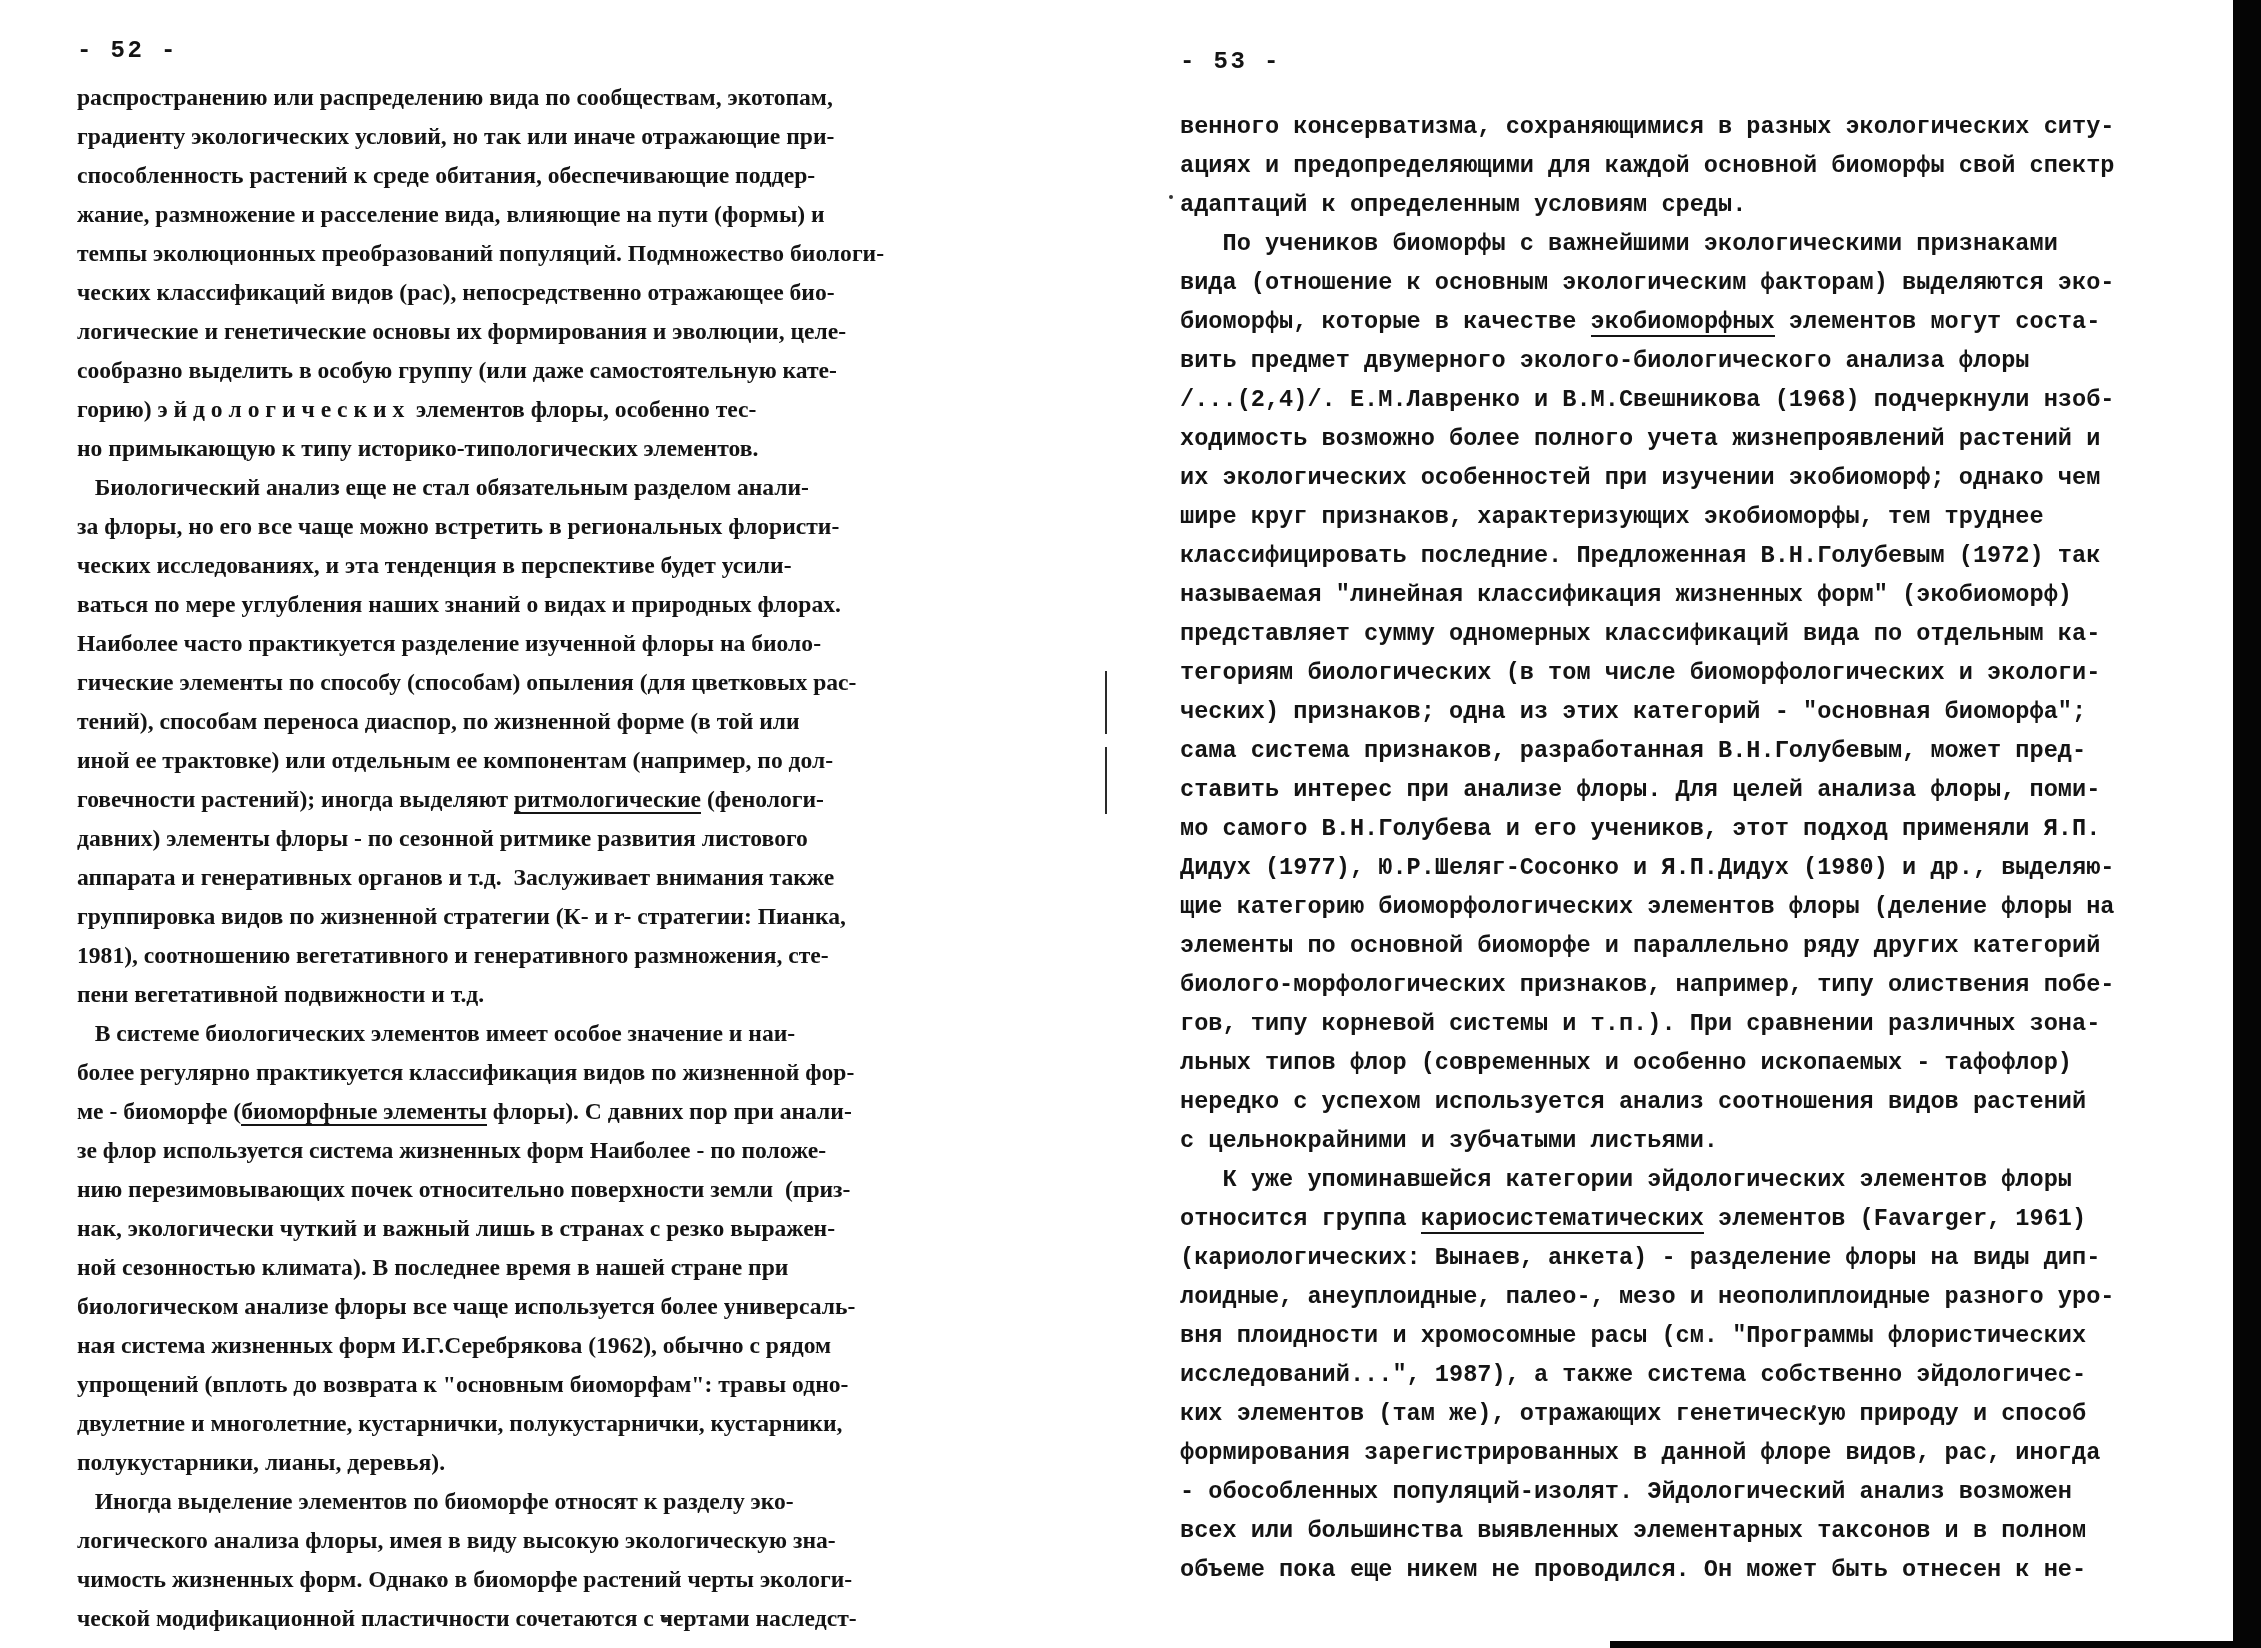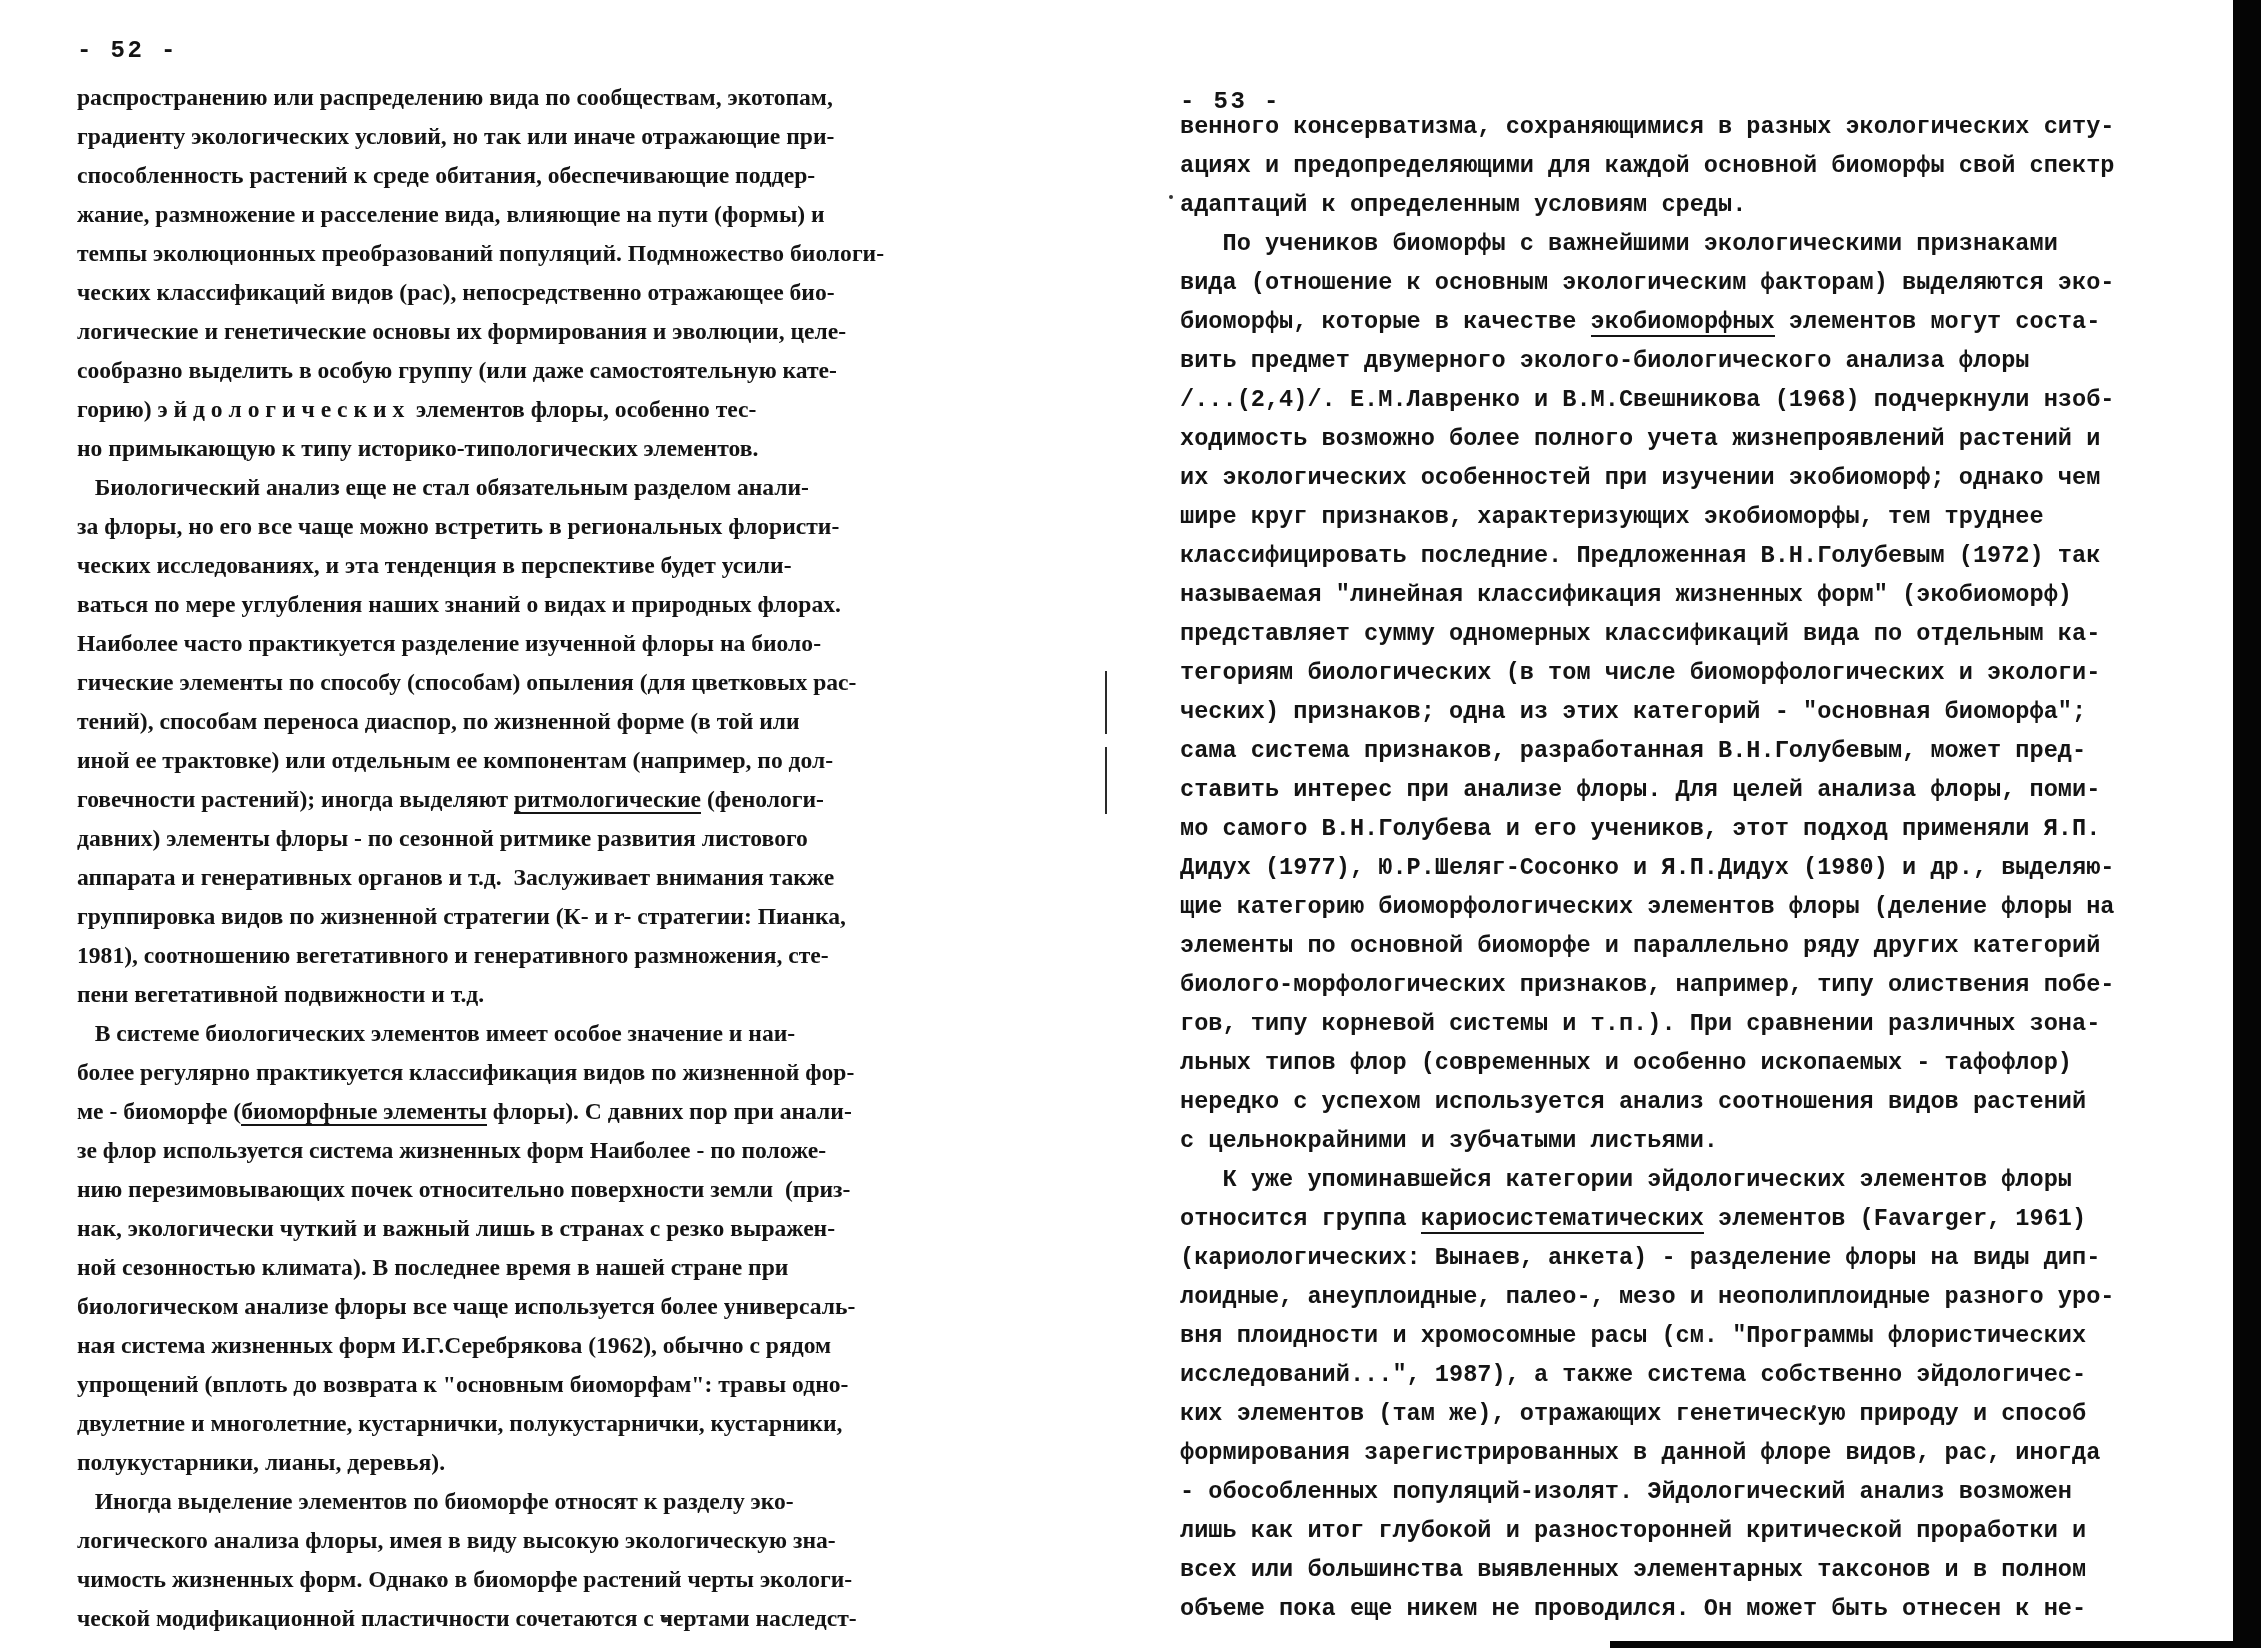--- a/index.html
+++ b/index.html
@@ -14,21 +14,21 @@
   .page{position:absolute;top:31px;width:1021px;}
   #page52{left:77px;}
   #page53{left:1180px;}
   .page-num{
     position:absolute;left:0;width:100%;
     font-size:24px;font-weight:bold;
     letter-spacing:2.4px;
     white-space:pre;
   }
   #page52 .page-num{top:6.3px;}
-  #page53 .page-num{top:17.3px;margin-top:40px;}
+  #page53 .page-num{top:17.3px;}
   .lines{position:absolute;left:0;}
   #page52 .lines{top:47px;font-family:Liberation Serif, serif;}
   #page53 .lines{top:76px;}
   .text-line{
     font-size:23.6px;
     font-weight:bold;
     line-height:39px;
     height:39px;
     white-space:pre;
     letter-spacing:0px;
@@ -127,21 +127,20 @@
       <div class="text-line">с цельнокрайними и зубчатыми листьями.</div>
       <div class="text-line">   К уже упоминавшейся категории эйдологических элементов флоры</div>
       <div class="text-line">относится группа <span class="u">кариосистематических</span> элементов (Favarger, 1961)</div>
       <div class="text-line">(кариологических: Вынаев, анкета) - разделение флоры на виды дип-</div>
       <div class="text-line">лоидные, анеуплоидные, палео-, мезо и неополиплоидные разного уро-</div>
       <div class="text-line">вня плоидности и хромосомные расы (см. "Программы флористических</div>
       <div class="text-line">исследований...", 1987), а также система собственно эйдологичес-</div>
       <div class="text-line">ких элементов (там же), отражающих генетическую природу и способ</div>
       <div class="text-line">формирования зарегистрированных в данной флоре видов, рас, иногда</div>
       <div class="text-line">- обособленных популяций-изолят. Эйдологический анализ возможен</div>
-      <div class="text-line">лишь как итог глубокой и разносторонней критической проработки и</div>
       <div class="text-line">всех или большинства выявленных элементарных таксонов и в полном</div>
       <div class="text-line">объеме пока еще никем не проводился. Он может быть отнесен к не-</div>
     </div>
 </div>
 
 <div class="right-bar"></div>
 <div class="bottom-bar"></div>
 <div class="gutter-mark gm1"></div>
 <div class="gutter-mark gm2"></div>
 <div class="dot d1"></div>

